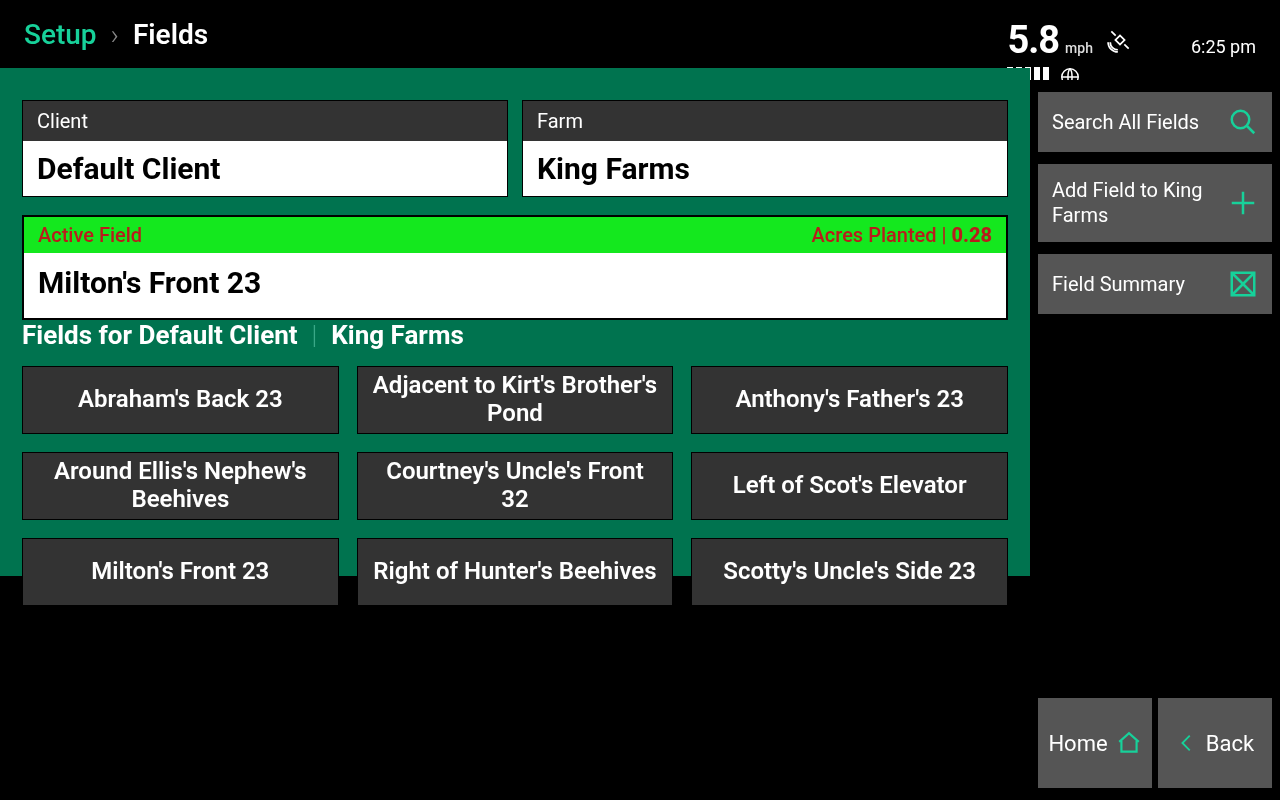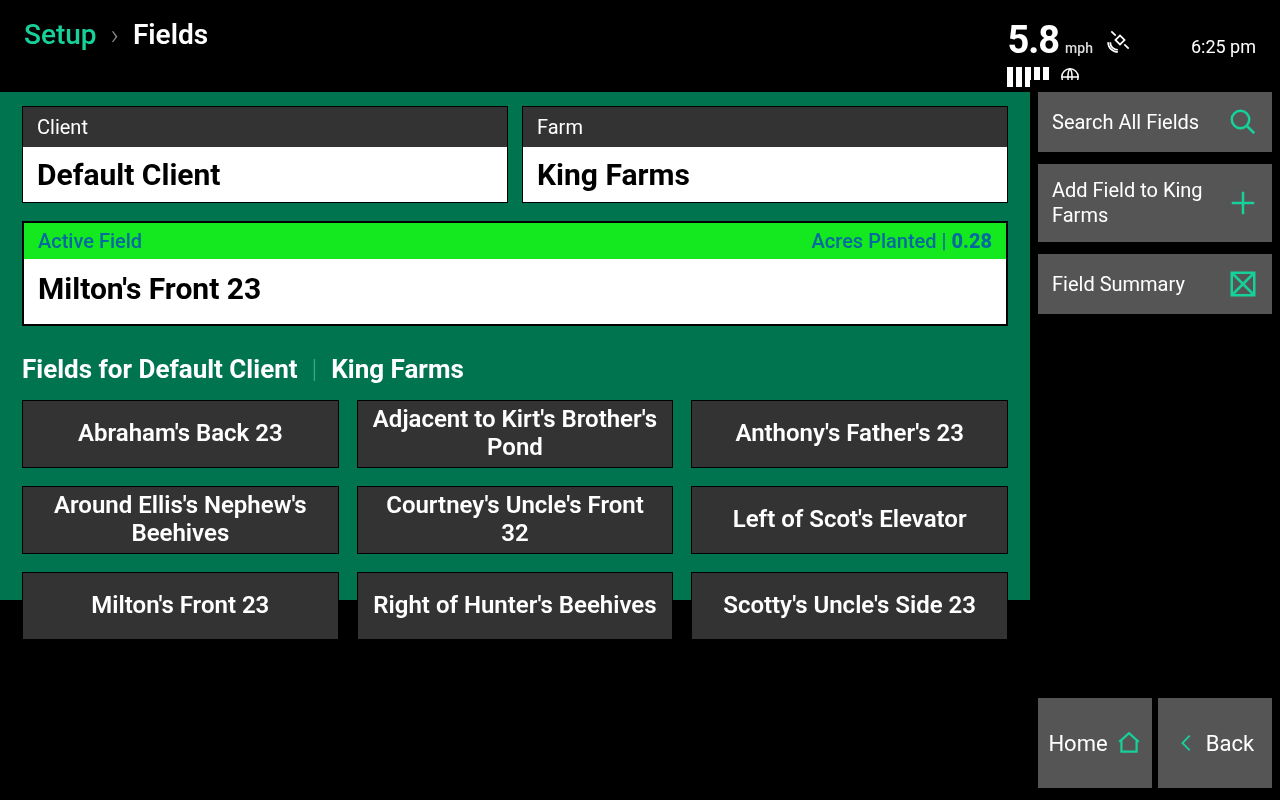--- a/index.html
+++ b/index.html
@@ -23,43 +23,43 @@
   .speed-unit { font-size: 14px; font-weight: 500; color:#ddd; margin-right: 8px;}
   .sat-icon { width: 26px; height: 26px; display: inline-block; }
   .clock { font-size: 18px; margin-left: 52px; font-weight: 400; }
   .status-row2 { display: flex; align-items: center; gap: 6px; margin-top: 4px; }
   .bars { display: flex; gap: 3px; }
   .bars span { width: 6px; height: 20px; background: #fff; display: inline-block; }
   .globe { width: 22px; height: 22px; margin-left: 4px; }
 
   
   .main {
-    position: absolute; top: 92px; left: 0; width: 1030px; height: 508px;
+    position: absolute; top: 68px; left: 0; width: 1030px; height: 508px;
     background: #00734f;
-    padding: 14px 22px;
+    padding: 32px 22px;
   }
 
   
   .selector-row { display: flex; gap: 14px; }
   .selector { flex: 1; border: 1px solid #000; }
   .selector .label { background: #333; color: #fff; font-size: 20px; padding: 8px 14px; }
   .selector .value { background: #fff; color: #000; font-size: 30px; font-weight: 700; padding: 10px 14px; }
 
   
   .active-field { margin-top: 18px; border: 2px solid #000; }
   .active-head {
-    background: #14e81e; color: #0369a1;
+    background: #14e81e; color: #b91c1c;
     display: flex; justify-content: space-between;
     font-size: 20px; padding: 6px 14px; font-weight: 500;
   }
   .active-head .acres b { font-weight: 800; }
   .active-value { background: #fff; color: #000; font-size: 30px; font-weight: 700; padding: 12px 14px 18px; }
 
   
-  .list-heading { margin-top: 28px; font-size: 26px; font-weight: 700; display: flex; gap: 14px; align-items: center;}
+  .list-heading { font-size: 26px; font-weight: 700; display: flex; gap: 14px; align-items: center;}
   .list-heading .sep { color: #3aa887; font-weight: 300; }
 
   
   .field-grid {
     margin-top: 16px;
     display: grid; grid-template-columns: repeat(3, 1fr);
     gap: 18px;
   }
   .field-btn {
     background: #333; color: #fff; border: 1px solid #000;

